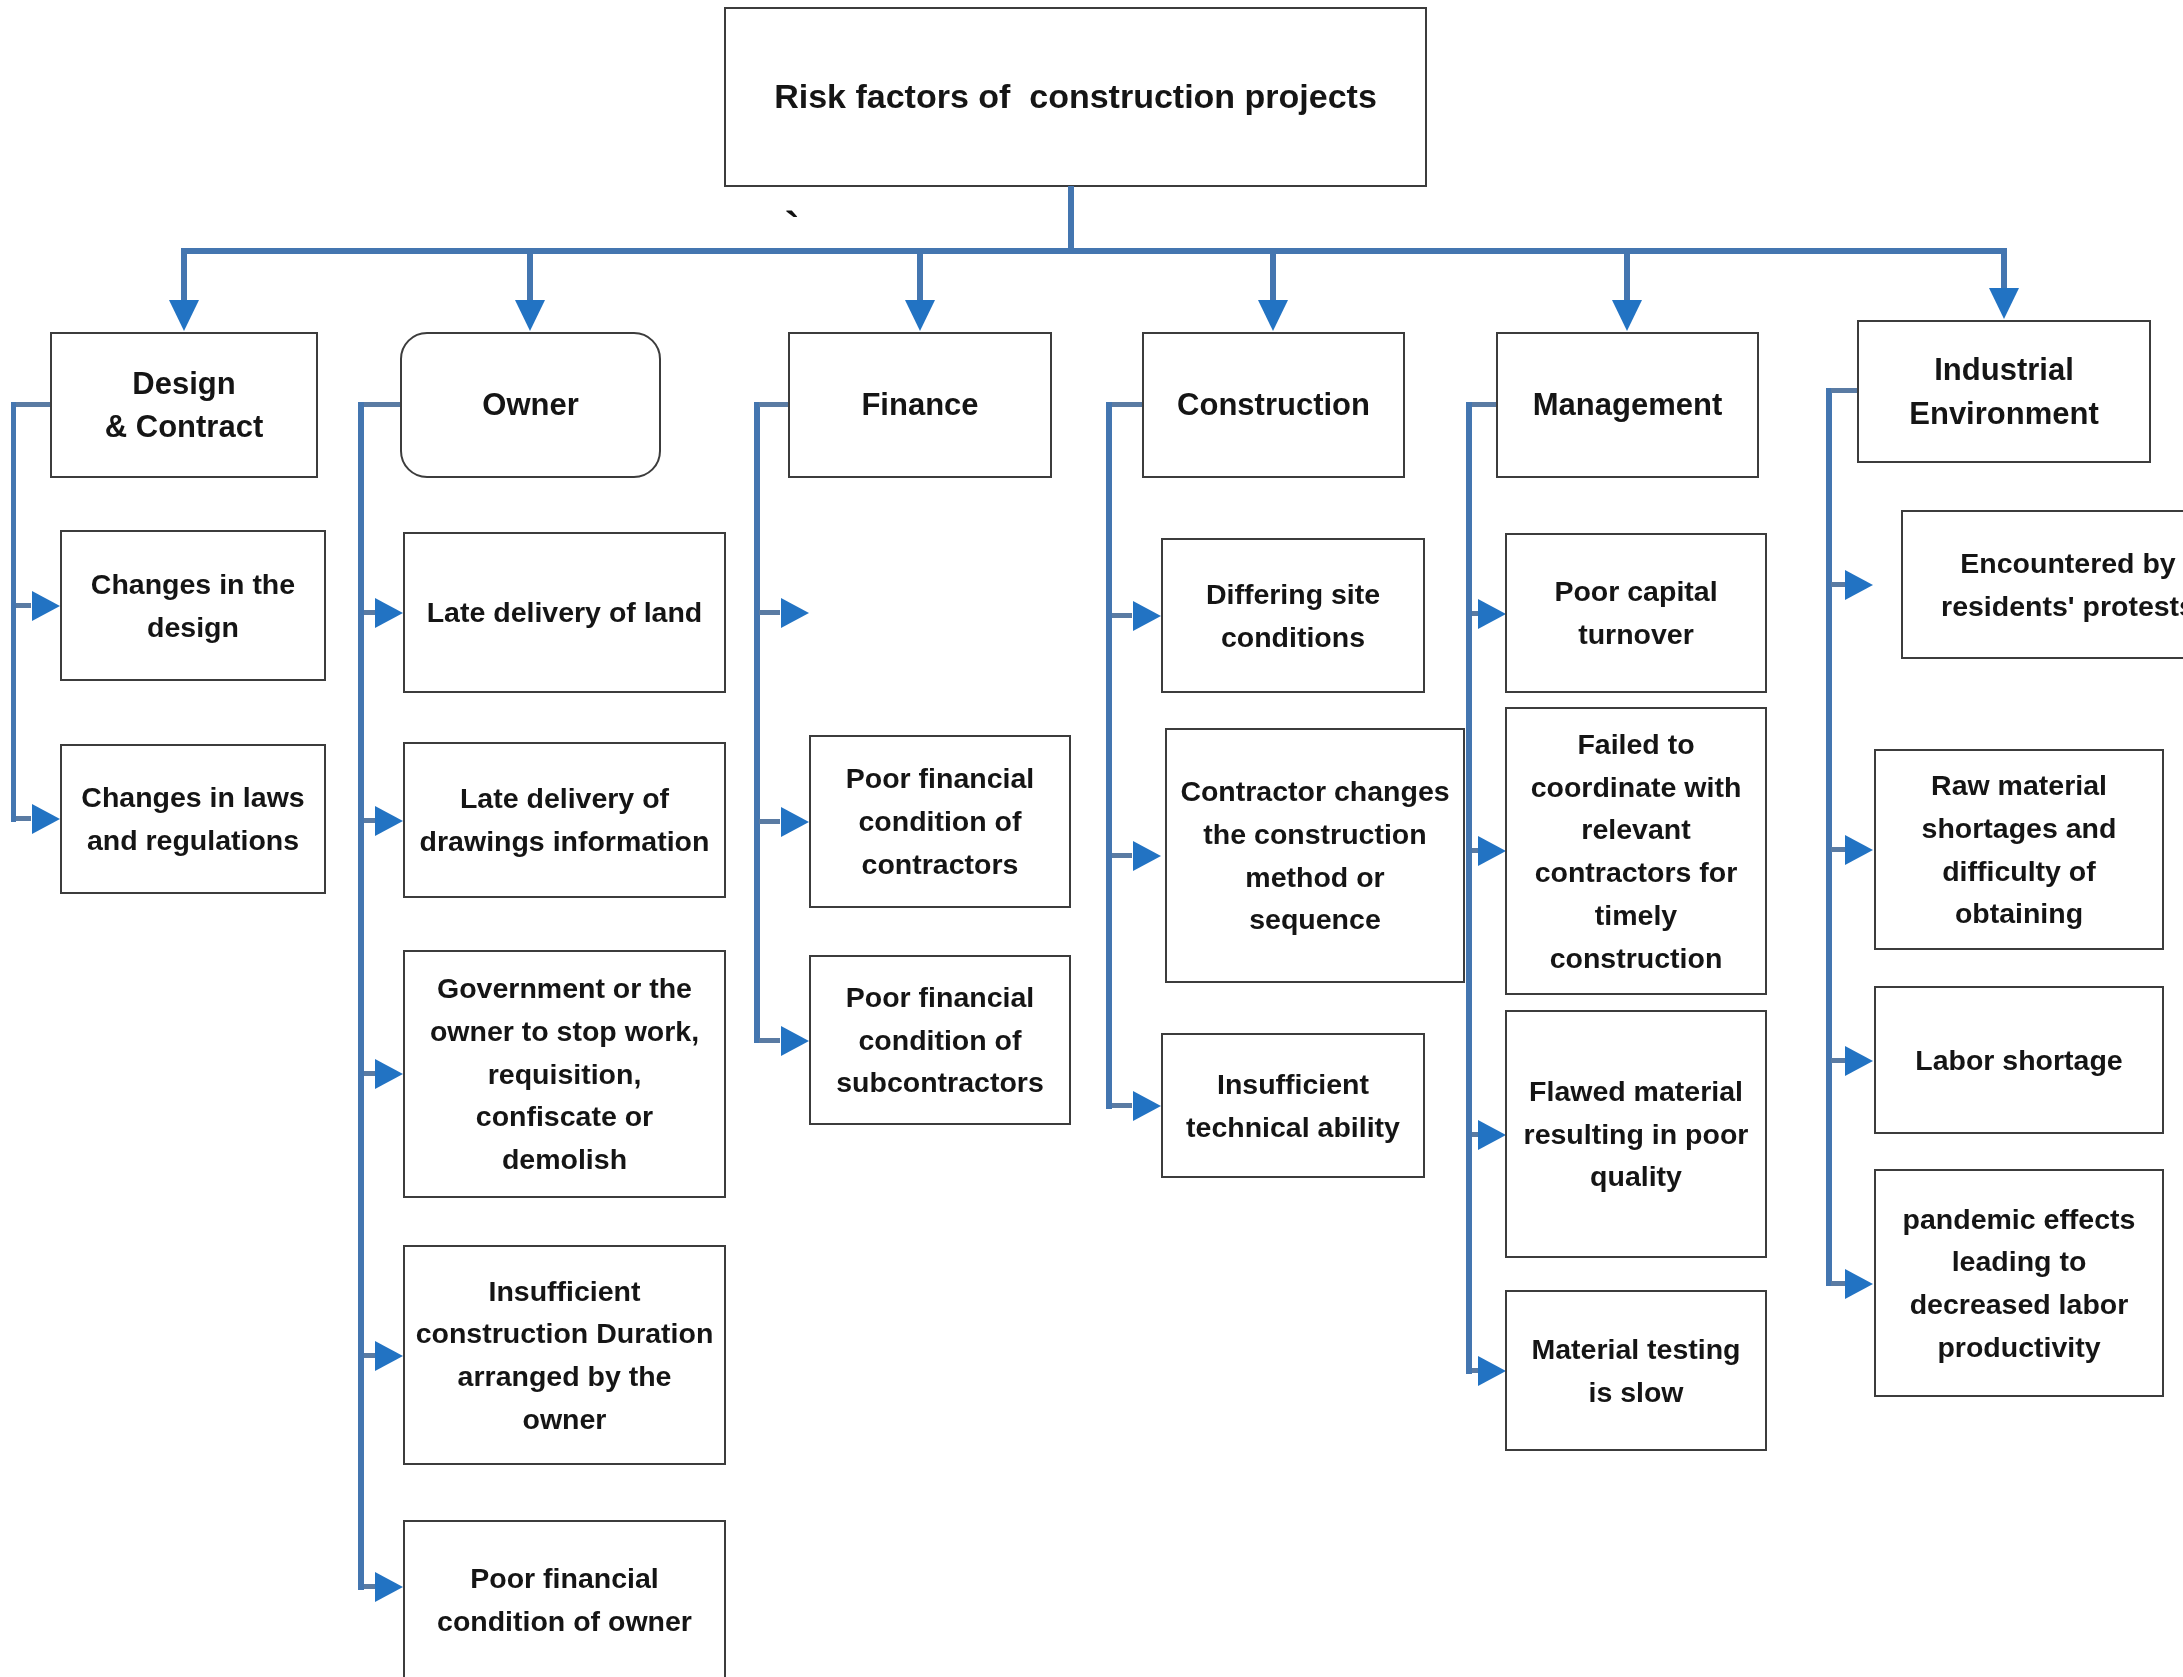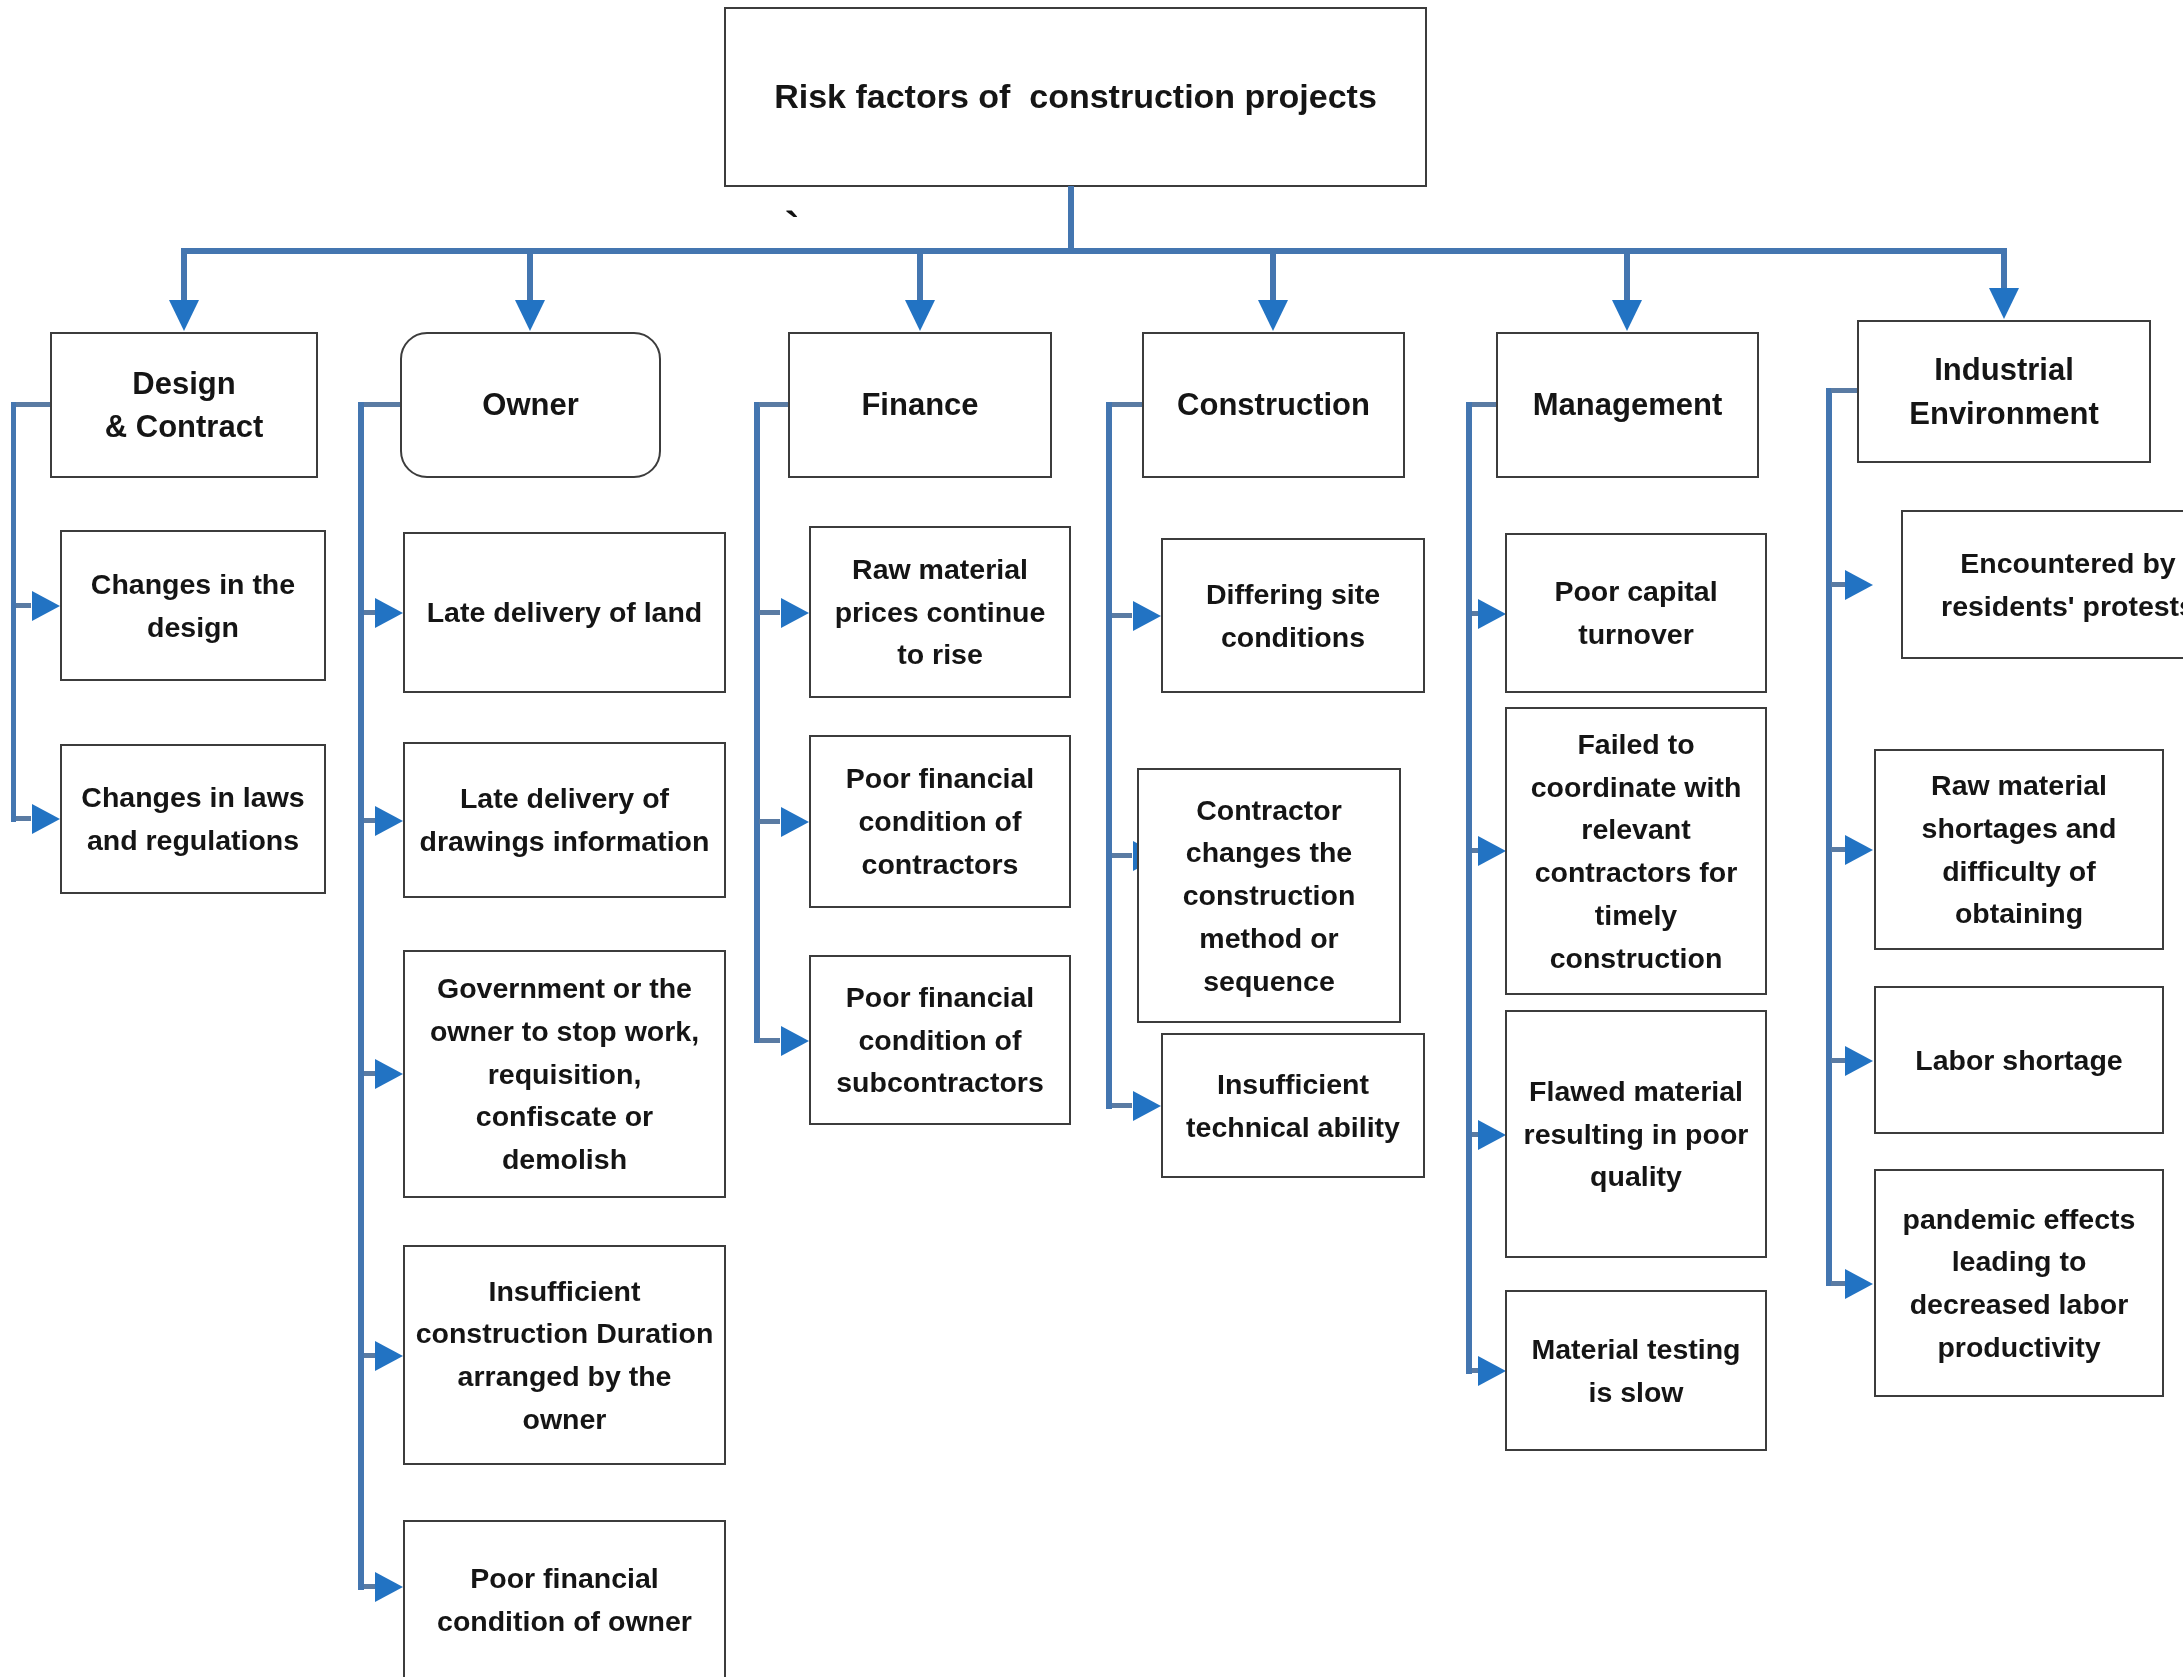--- a/index.html
+++ b/index.html
@@ -86,37 +86,36 @@
   <div class="box child" style="left:403px; top:1245px; width:323px; height:220px;">Insufficient construction Duration arranged by the owner</div>
 
   <div class="stub arrowed" style="left:364px; top:1584px; width:10.7px;"></div>
   <div class="box child" style="left:403px; top:1520px; width:323px; height:159px;">Poor financial condition of owner</div>
 
   <div class="box header" style="left:788px; top:332px; width:264px; height:146px;">Finance</div>
   <div class="vline" style="left:754px; top:402px; height:641px;"></div>
   <div class="stub" style="left:759px; top:402px; width:28.5px;"></div>
 
   <div class="stub arrowed" style="left:759px; top:610px; width:21.4px;"></div>
-  <div class="box child" style="left:809px; top:526px; width:262px; height:172px;">Raw material prices continue to rise</div>
 
   <div class="stub arrowed" style="left:759px; top:819px; width:21.4px;"></div>
   <div class="box child" style="left:809px; top:735px; width:262px; height:173px;">Poor financial condition of contractors</div>
 
   <div class="stub arrowed" style="left:759px; top:1038px; width:21.4px;"></div>
   <div class="box child" style="left:809px; top:955px; width:262px; height:170px;">Poor financial condition of subcontractors</div>
 
   <div class="box header" style="left:1142px; top:332px; width:263px; height:146px;">Construction</div>
   <div class="vline" style="left:1106px; top:402px; height:707px;"></div>
   <div class="stub" style="left:1112px; top:402px; width:30px;"></div>
 
   <div class="stub arrowed" style="left:1112px; top:613px; width:20px;"></div>
   <div class="box child" style="left:1161px; top:538px; width:264px; height:155px;">Differing site conditions</div>
 
   <div class="stub arrowed" style="left:1112px; top:853px; width:20px;"></div>
-  <div class="box child" style="left:1137px; top:728px; width:264px; height:255px;margin-top:40px;">Contractor changes the construction method or sequence</div>
+  <div class="box child" style="left:1165px; top:728px; width:300px; height:255px;">Contractor changes the construction method or sequence</div>
 
   <div class="stub arrowed" style="left:1112px; top:1103px; width:20px;"></div>
   <div class="box child" style="left:1161px; top:1033px; width:264px; height:145px;">Insufficient technical ability</div>
 
   <div class="box header" style="left:1496px; top:332px; width:263px; height:146px;">Management</div>
   <div class="vline" style="left:1466px; top:402px; height:972px;"></div>
   <div class="stub" style="left:1472px; top:402px; width:24px;"></div>
 
   <div class="stub arrowed" style="left:1472px; top:611px; width:5.7px;"></div>
   <div class="box child" style="left:1505px; top:533px; width:262px; height:160px;">Poor capital turnover</div>

